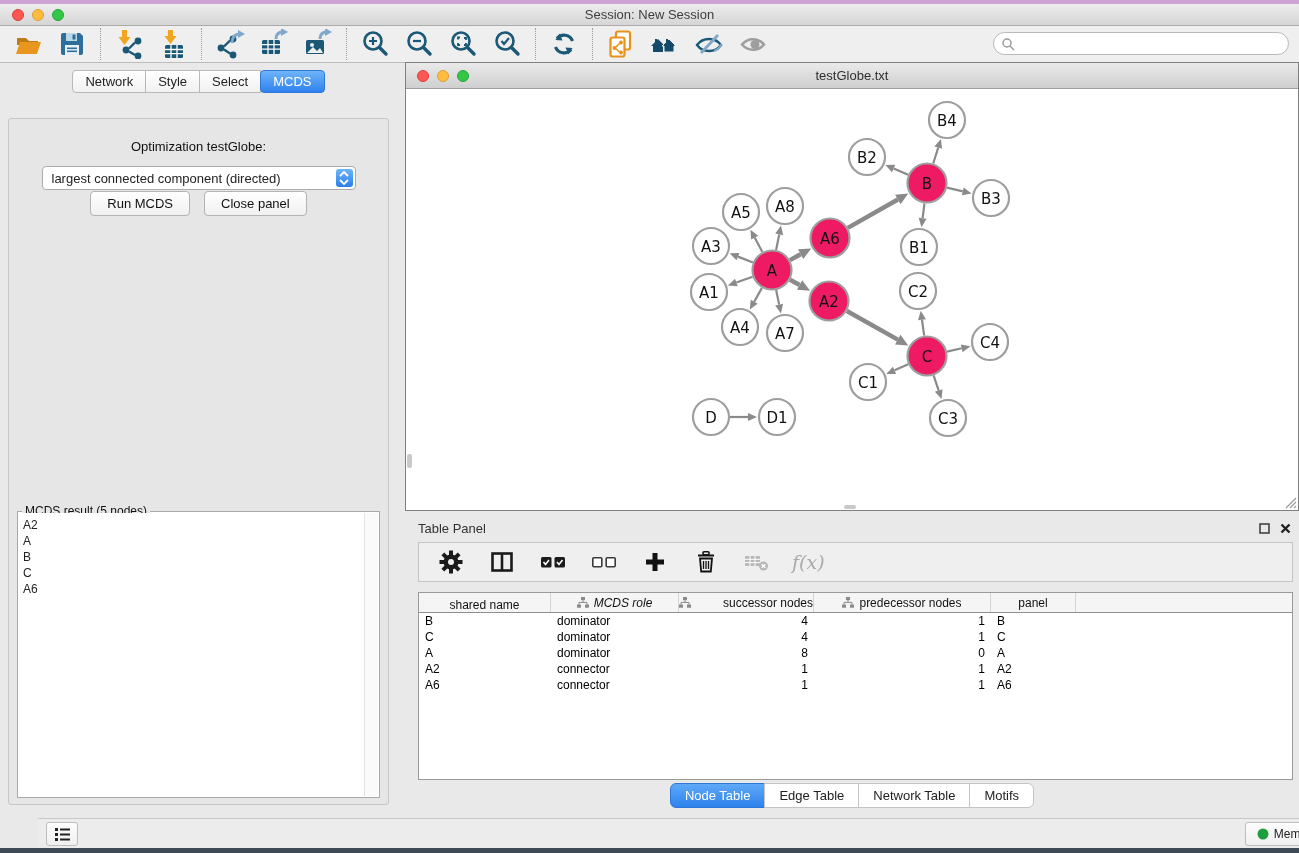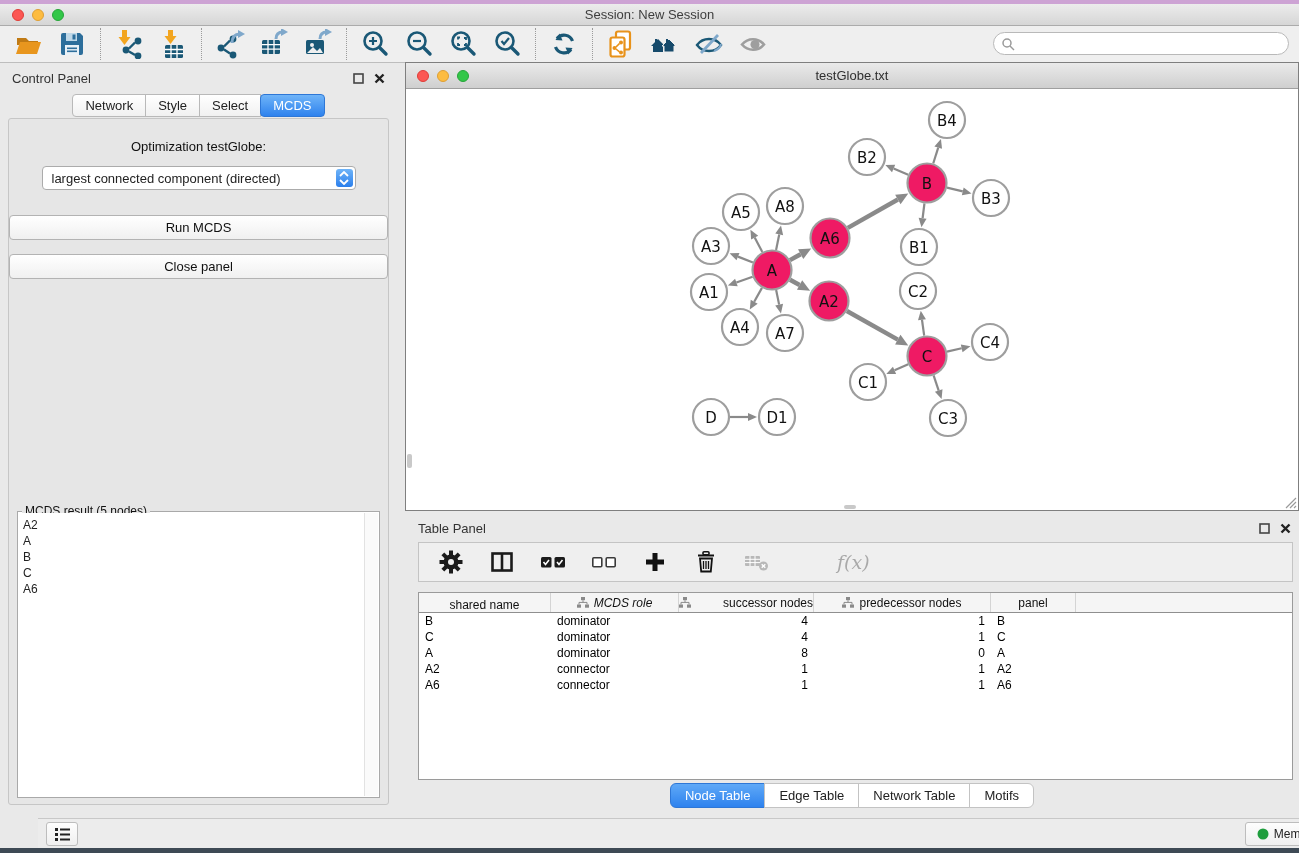--- a/index.html
+++ b/index.html
@@ -36,21 +36,21 @@
   .cp-tab:first-child { border-radius:4px 0 0 4px; margin-left:0; }
   .cp-tab:last-child { border-radius:0 4px 4px 0; }
   .cp-tab.active { background:linear-gradient(#6FB4F8,#2E82EE); color:#fff; border-color:#2E77D6; border-radius:4px; }
   .cp-body { position:absolute; left:4px; right:4px; top:52px; bottom:6px; background:#E6E6E6;
     border:1px solid #C6C6C6; border-radius:3px; }
   .opt-label { text-align:center; margin-top:20px; font-size:13px; color:#111; }
   .dropdown { position:relative; margin:12px auto 0; width:314px; height:24px; background:#fff;
     border:1px solid #ABABAB; border-radius:4px; display:flex; align-items:center; padding-left:9px; font-size:13px; }
   .dd-stepper { position:absolute; right:2px; top:2px; bottom:2px; width:17px; border-radius:3px;
     background:linear-gradient(#6FB4F8,#2B7FEC); display:flex; flex-direction:column; align-items:center; justify-content:center; gap:2px; }
-  .btn-row { display:flex; justify-content:center; gap:14px; margin-top:25px;flex-direction:column; }
+  .btn-row { display:flex; justify-content:center; gap:14px; margin-top:1px; }
   .push-btn { border:1px solid #B3B3B3; border-radius:4px; background:linear-gradient(#FFFFFF,#F0F0F0);
     padding:4px 16px; font-size:13px; color:#111; }
   .result-fieldset { position:absolute; left:8px; right:8px; top:392px; bottom:6px;
     border:1px solid #A9A9A9; background:#fff; }
   .result-legend { position:absolute; top:-8px; left:4px; background:#E6E6E6; padding:0 3px; font-size:12px; color:#111; }
   .result-list { position:absolute; inset:1px 15px 1px 1px; background:#fff; padding:4px 0 0 4px; font-size:12px; line-height:16px; }
   .result-scroll { position:absolute; top:1px; right:1px; bottom:1px; width:14px; background:#FAFAFA; border-left:1px solid #E2E2E2; }
 
   
   .net-window { position:absolute; left:405px; top:62px; width:894px; height:449px;
@@ -281,34 +281,20 @@
     <span class="icon">
       <svg width="14" height="14">
           <circle cx="6" cy="6" r="4" stroke="#9A9A9A" stroke-width="1.5" fill="none"></circle>
           <path d="M9 9 L13 13" stroke="#9A9A9A" stroke-width="1.5"></path>
         </svg>
     </span>
   </div>
 </div>
 
 <div class="control-panel">
-  <div class="panel-header">
-    <span>Control Panel</span>
-    <span class="spacer"></span>
-    <span class="panel-hicon">
-      <svg width="11" height="11">
-          <rect x="1" y="1" width="9" height="9" fill="none" stroke="#444" stroke-width="1.6"></rect>
-        </svg>
-    </span>
-    <span class="panel-hicon">
-      <svg width="11" height="11">
-          <path d="M1.5 1.5 L9.5 9.5 M9.5 1.5 L1.5 9.5" stroke="#222" stroke-width="2.4"></path>
-        </svg>
-    </span>
-  </div>
   <div class="cp-tabs" id="cp-tabs">
       <span class="cp-tab">Network</span>
       <span class="cp-tab">Style</span>
       <span class="cp-tab">Select</span>
       <span class="cp-tab active">MCDS</span>
     </div>
   <div class="cp-body">
     <div class="opt-label">Optimization testGlobe:</div>
     <div class="dropdown">
       <span>largest connected component (directed)</span>
@@ -523,21 +509,21 @@
         <span class="icon">
       <svg width="26" height="22">
             <rect x="1" y="5" width="15" height="10" rx="1" fill="#B8B8B8"></rect>
             <path d="M1 8.3 h15 M1 11.6 h15 M6 5 v10 M11 5 v10" stroke="#fff" stroke-width="1"></path>
             <circle cx="19.5" cy="15" r="4.5" fill="#B8B8B8"></circle>
             <path d="M17.7 13.2 l3.6 3.6 M21.3 13.2 l-3.6 3.6" stroke="#fff" stroke-width="1.4"></path>
           </svg>
     </span>
       </span>
     <span class="tb-btn" style="width:auto;">
-      <span style="font-family:'DejaVu Serif', serif; font-style:italic; font-size:19px; color:#A9A9A9;margin-left:45px;">f(x)</span>
+      <span style="font-family:'DejaVu Serif', serif; font-style:italic; font-size:19px; color:#A9A9A9;">f(x)</span>
     </span>
   </div>
 
   <div class="tp-table">
     <div class="thead" id="table-head">
         <div class="th" style="width: 132px; flex-direction: column;">
           <svg width="12" height="11">
             <g fill="#8A8A8A">
               <rect x="4" y="0" width="4" height="3.2"></rect>
               <rect x="0" y="7.5" width="4" height="3.2"></rect>

